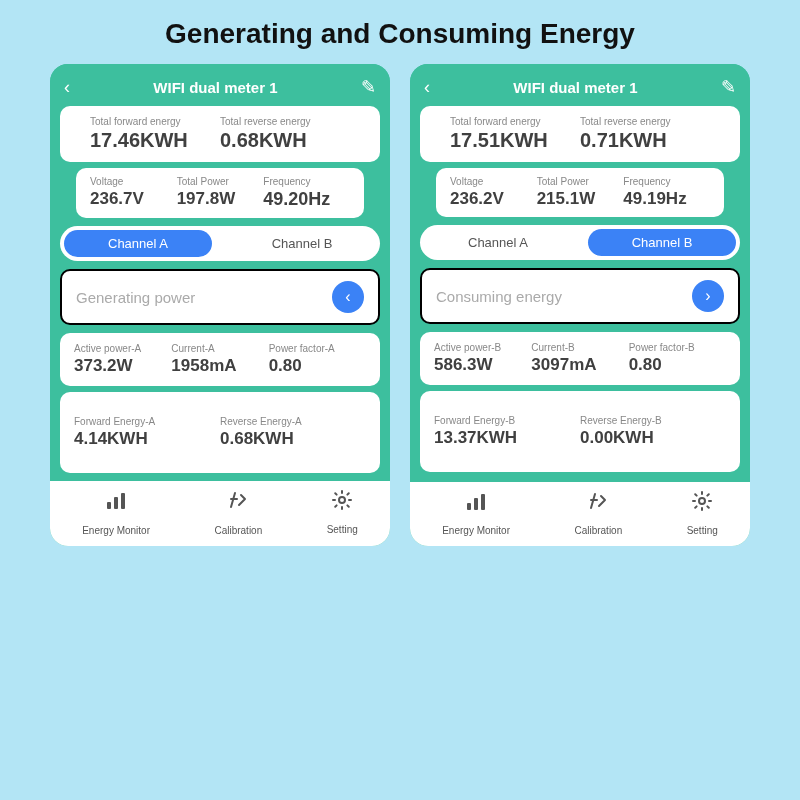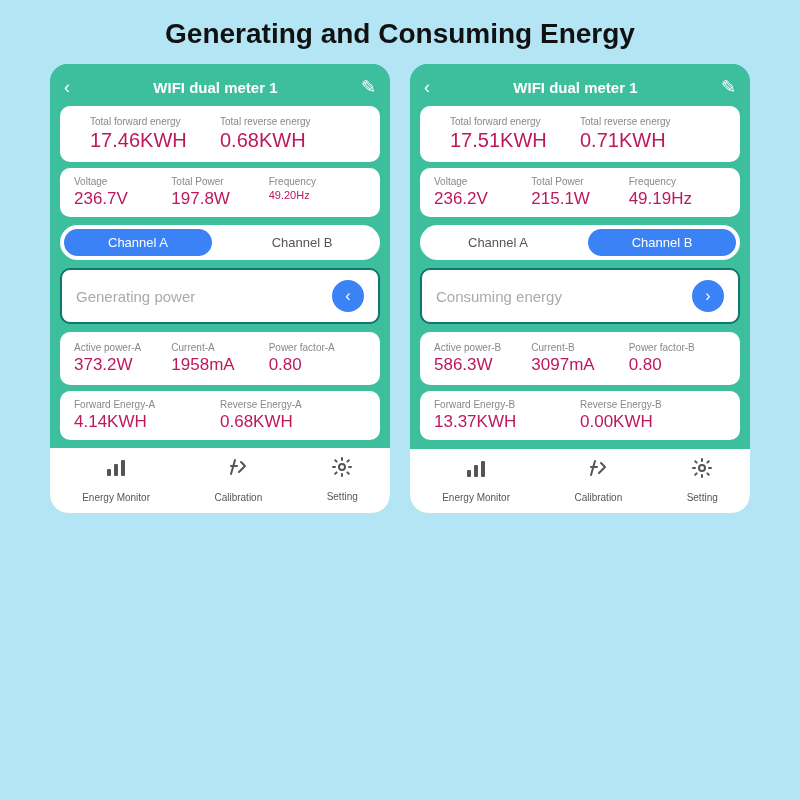--- a/index.html
+++ b/index.html
@@ -63,26 +63,26 @@
       display: flex;
       flex-direction: column;
     }
     .metric-label {
       font-size: 10px;
       color: #888;
       margin-bottom: 2px;
     }
     .metric-value {
       font-size: 20px;
-      font-weight: 400;
-      color: #be185d;
+      font-weight: 700;
+      color: #404040;
     }
     .metrics-bottom {
       background: white;
-      margin: 0 10px 8px;
+      margin: 0 26px 8px;
       border-radius: 10px;
       padding: 8px 14px;
       display: grid;
       grid-template-columns: 1fr 1fr 1fr;
     }
     
     .channel-tabs {
       display: flex;
       margin: 0 10px 8px;
       background: white;
@@ -109,21 +109,21 @@
     }
     
     .mode-row {
       background: white;
       margin: 0 10px 8px;
       border-radius: 10px;
       padding: 10px 14px;
       display: flex;
       align-items: center;
       justify-content: space-between;
-      border: 2px solid #0f766e;
+      border: 2px solid #000000;
     }
     .mode-text {
       font-size: 15px;
       color: #aaa;
     }
     .mode-btn {
       background: #3b82f6;
       border-radius: 50%;
       width: 32px;
       height: 32px;
@@ -140,21 +140,21 @@
       margin: 0 10px 6px;
       border-radius: 10px;
       padding: 10px 14px;
       display: grid;
       grid-template-columns: 1fr 1fr 1fr;
     }
     .power-metrics-bottom {
       background: white;
       margin: 0 10px 8px;
       border-radius: 10px;
-      padding: 8px 14px;
+      padding: 24px 14px;
       display: grid;
       grid-template-columns: 1fr 1fr;
     }
     
     .spacer { flex: 1; }
     
     .bottom-nav {
       background: white;
       display: flex;
       justify-content: space-around;
@@ -202,21 +202,21 @@
       <div class="metric-item">
         <span class="metric-label">Voltage</span>
         <span class="metric-value" style="font-size:17px">236.7V</span>
       </div>
       <div class="metric-item">
         <span class="metric-label">Total Power</span>
         <span class="metric-value" style="font-size:17px">197.8W</span>
       </div>
       <div class="metric-item">
         <span class="metric-label">Frequency</span>
-        <span class="metric-value" style="font-size:11px">49.20Hz</span>
+        <span class="metric-value" style="font-size:18px">49.20Hz</span>
       </div>
     </div>
 
     <div class="channel-tabs">
       <div class="channel-tab active">Channel A</div>
       <div class="channel-tab inactive">Channel B</div>
     </div>
 
     <div class="mode-row">
       <span class="mode-text">Generating power</span>

